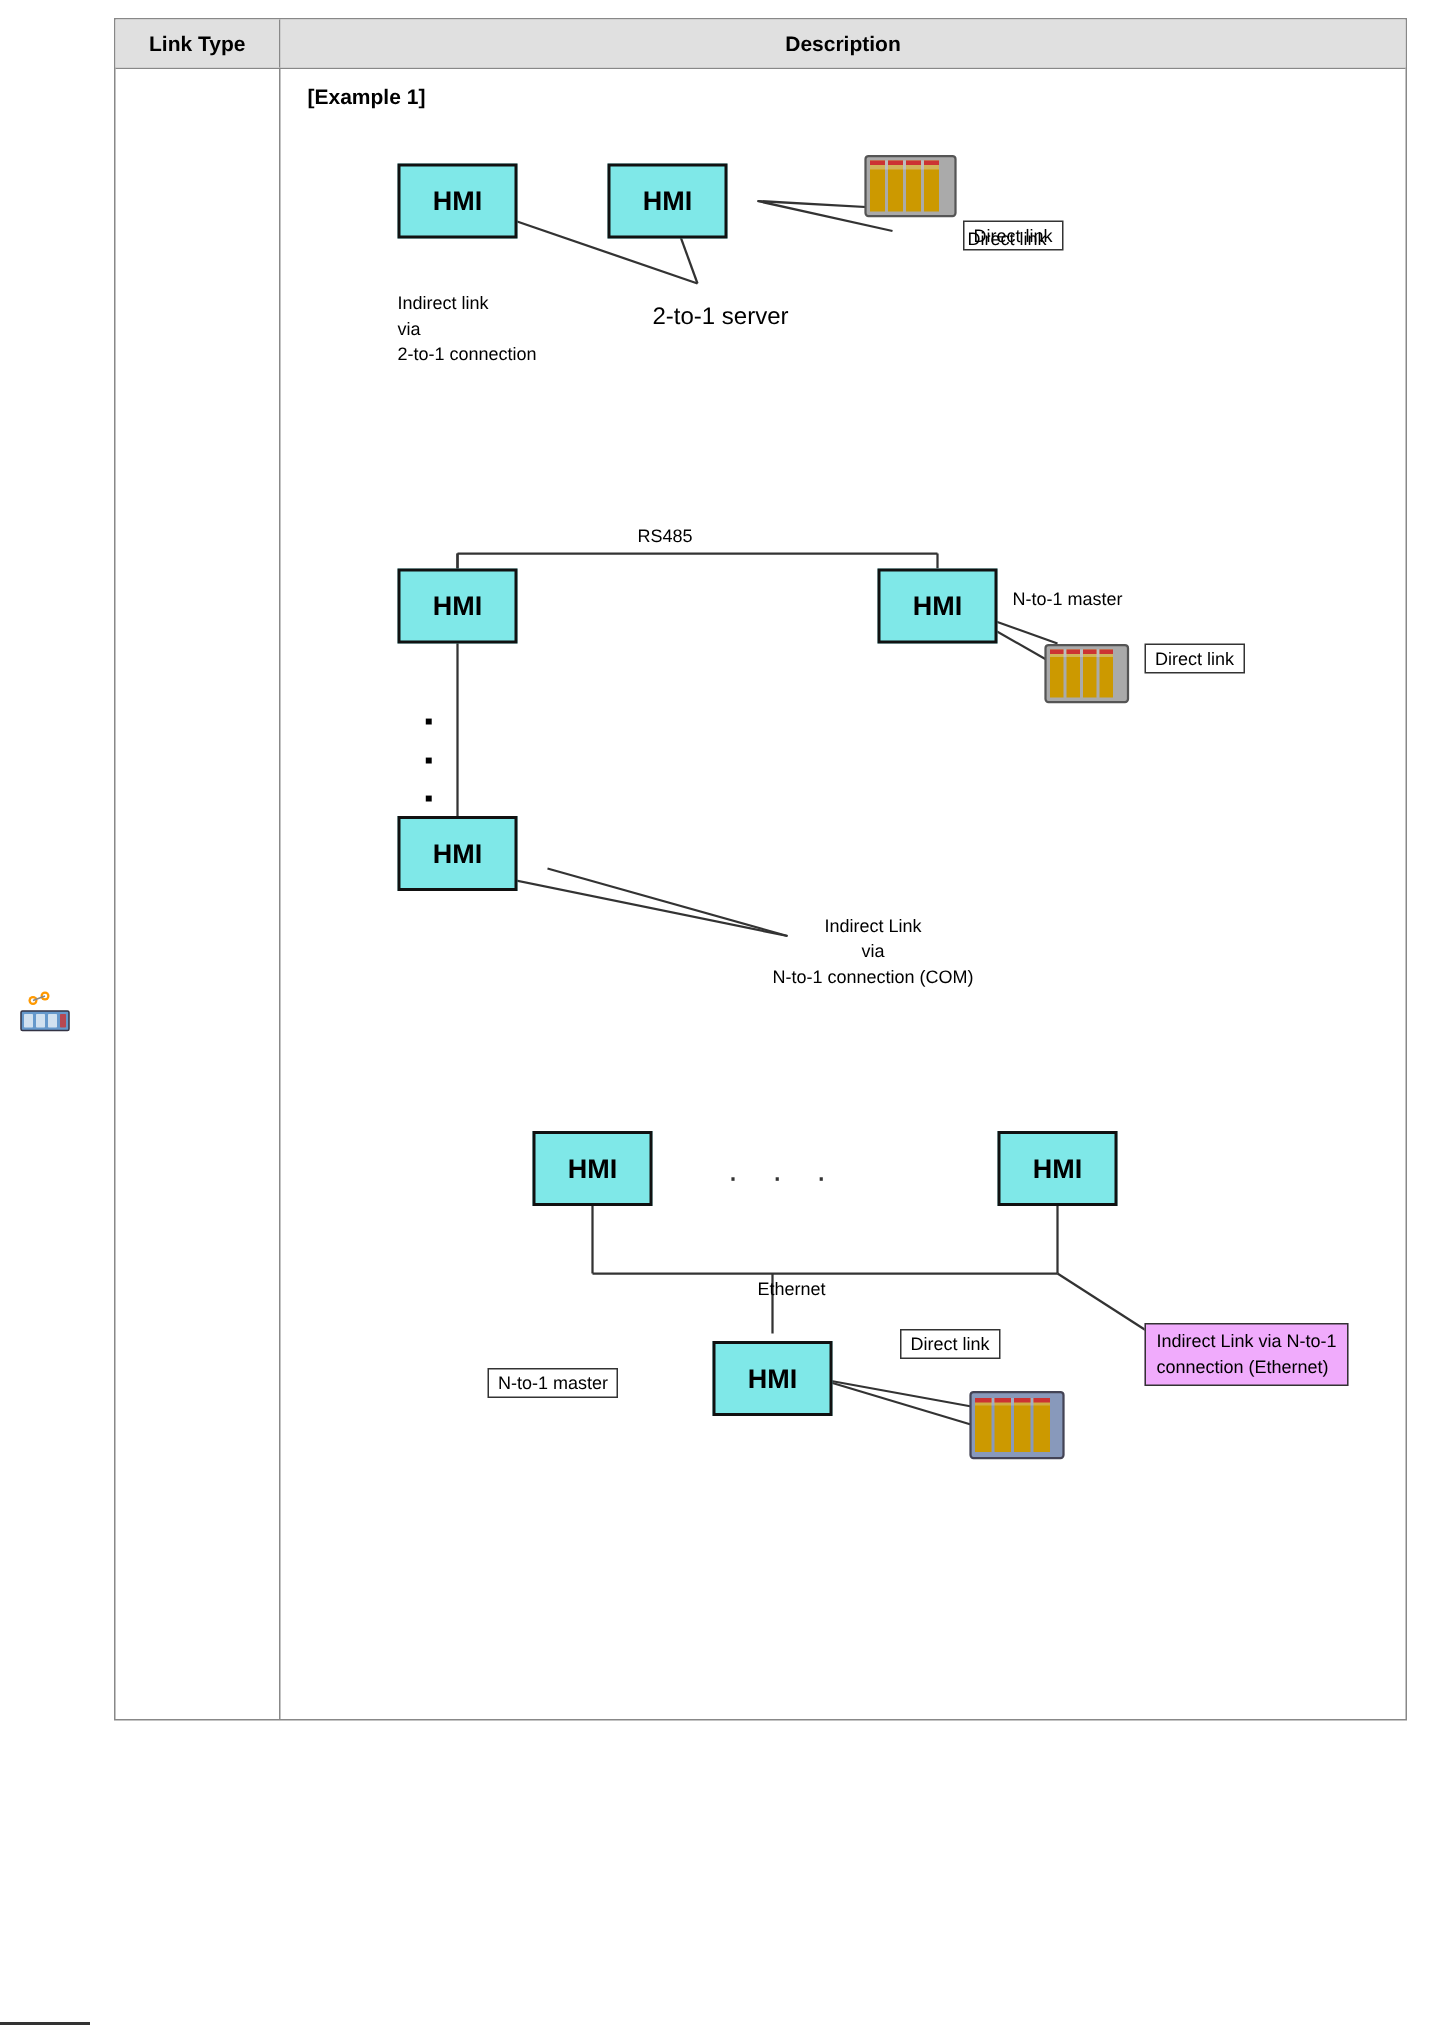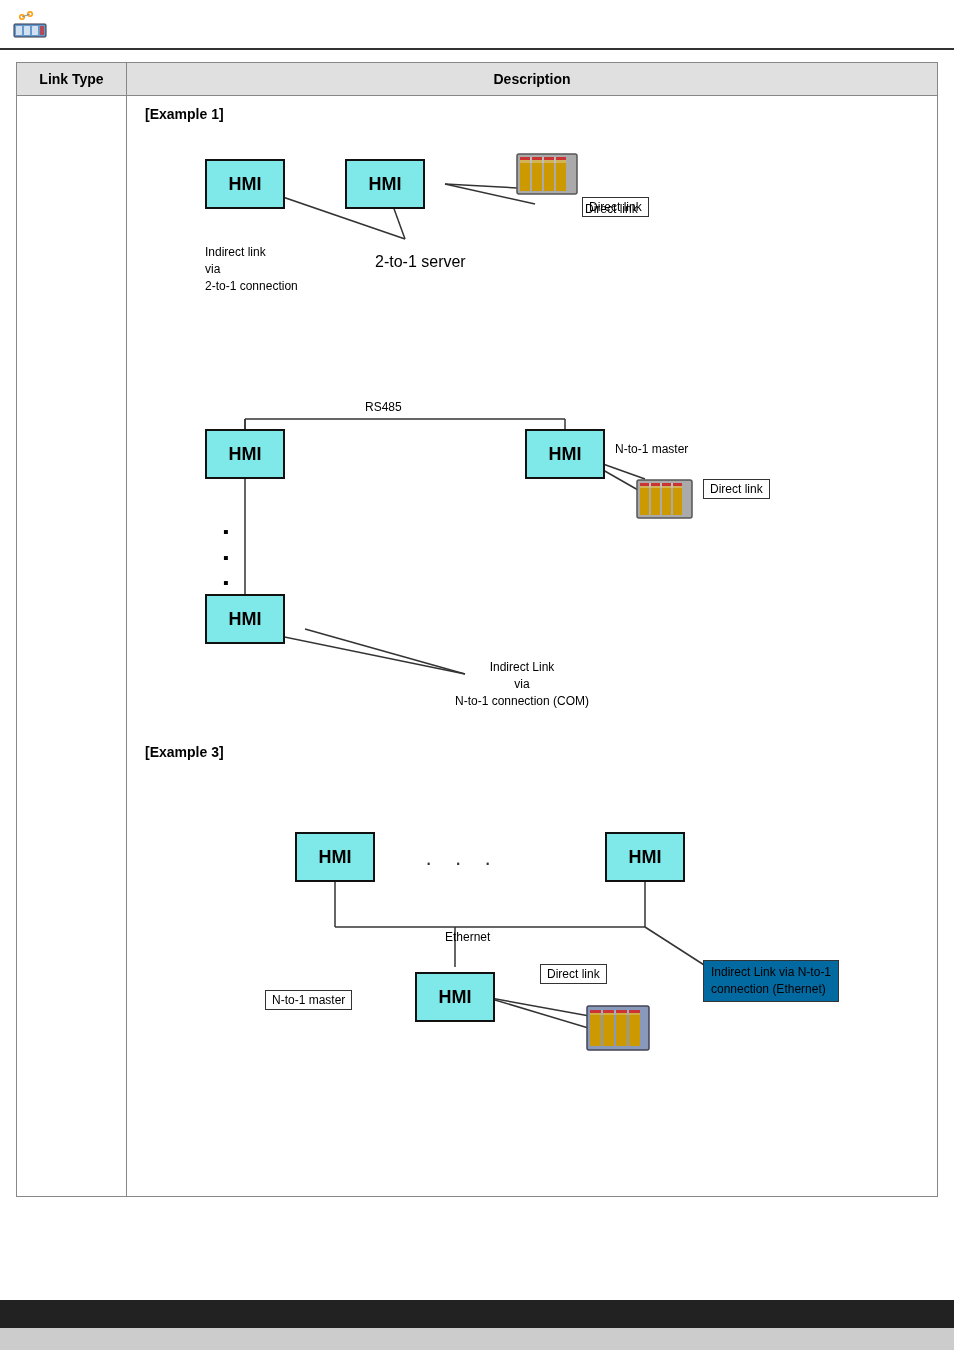--- a/index.html
+++ b/index.html
@@ -8,21 +8,21 @@
       min-height: 1350px;
       background: #e8e8e8;
       font-family: Arial, sans-serif;
       font-size: 13px;
     }
     .page {
       width: 954px;
       min-height: 1350px;
       background: #fff;
       display: flex;
-      flex-direction: column;
+      flex-direction: row;
     }
     .top-bar {
       display: flex;
       align-items: center;
       padding: 8px 12px;
       background: #fff;
       border-bottom: 2px solid #333;
       min-height: 50px;
     }
     .logo-icon {
@@ -255,21 +255,20 @@
 
               <div class="lbl" style="left:310px; top:295px; font-size:12px; line-height:1.4; text-align:center;">
                 <span style="white-space:pre-line;">Indirect Link
 via
 N-to-1 connection (COM)</span>
               </div>
             </div>
           </div>
 
           <div class="example-section">
-            <div class="example-label">[Example 3]</div>
             <div class="diagram-area" style="height:280px; position:relative;">
               <svg style="position:absolute;top:0;left:0;width:100%;height:280px;" xmlns="http://www.w3.org/2000/svg">
 
                 <line x1="190" y1="110" x2="190" y2="155" stroke="#333" stroke-width="1.5"></line>
                 <line x1="190" y1="155" x2="500" y2="155" stroke="#333" stroke-width="1.5"></line>
                 <line x1="500" y1="110" x2="500" y2="155" stroke="#333" stroke-width="1.5"></line>
 
                 <line x1="310" y1="155" x2="310" y2="195" stroke="#333" stroke-width="1.5"></line>
 
                 <line x1="500" y1="155" x2="570" y2="200" stroke="#333" stroke-width="1.5"></line>
@@ -281,21 +280,21 @@
               <div class="hmi-box" style="left:150px; top:60px;">HMI</div>
 
               <div style="position:absolute; left:280px; top:78px; font-size:22px; letter-spacing:8px; color:#333;">
                 · · ·
               </div>
 
               <div class="hmi-box" style="left:460px; top:60px;">HMI</div>
 
               <div class="lbl" style="left:300px; top:158px; font-size:12px;text-align:right;">Ethernet</div>
 
-              <div style="position:absolute; left:558px; top:188px; border:1px solid #333; padding:3px 7px; font-size:12px; line-height:1.4; background:#0369a1;">
+              <div style="position:absolute; left:558px; top:188px; border:1px solid #333; padding:3px 7px; font-size:12px; line-height:1.4; background:#f0abfc;">
                 <span style="white-space:pre-line;">Indirect Link via N-to-1
 connection (Ethernet)</span>
               </div>
 
               <div style="position:absolute; left:395px; top:192px; border:1px solid #333; padding:2px 6px; font-size:12px;">
                 <span>Direct link</span>
               </div>
 
               <div style="position:absolute; left:120px; top:218px; border:1px solid #333; padding:2px 6px; font-size:12px;">
                 <span>N-to-1 master</span>

